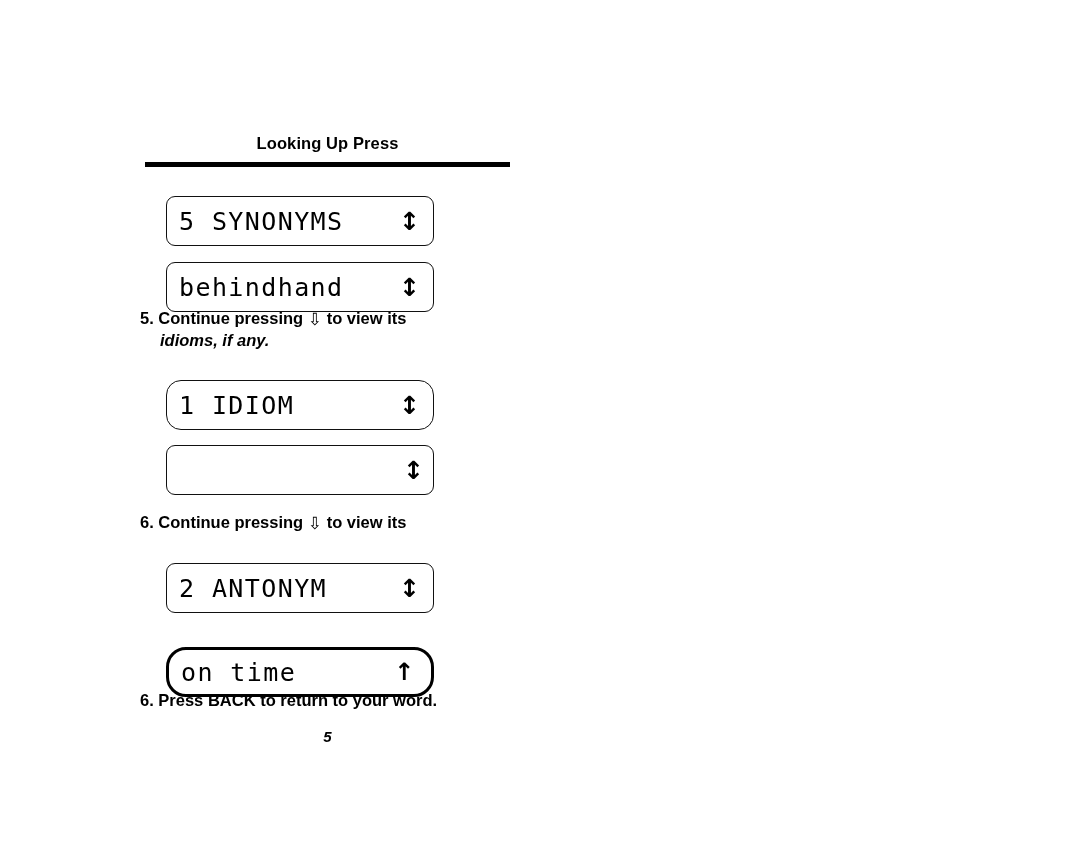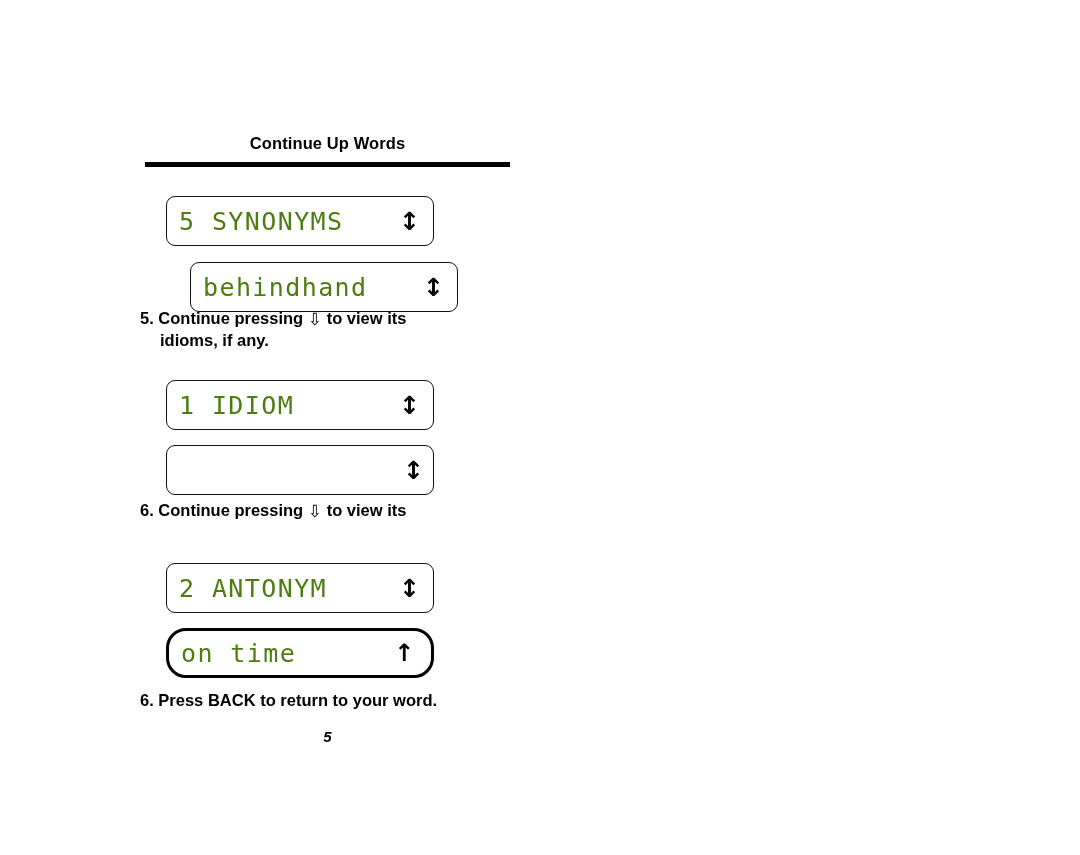--- a/index.html
+++ b/index.html
@@ -62,21 +62,21 @@
   .lcd-text {
     position: absolute;
     left: 12px;
     top: 50%;
     transform: translateY(-50%);
     font-family: "DejaVu Sans Mono", monospace;
     font-size: 25px;
     line-height: 1;
     letter-spacing: 1.4px;
     white-space: pre;
-    color: #4d7c0f;
+    color: #000000;
   }
   .lcd-arrow {
     position: absolute;
     right: 13px;
     top: 50%;
     transform: translateY(-50%);
     font-family: "DejaVu Sans", sans-serif;
     font-size: 25px;
     line-height: 1;
     font-weight: bold;
@@ -95,80 +95,81 @@
   }
   .step .key-glyph {
     font-family: "DejaVu Sans", sans-serif;
     font-weight: normal;
     font-size: 17px;
     vertical-align: -1px;
   }
   .step-indent {
     display: block;
     padding-left: 20px;
+    font-style: italic;
   }
 
   
   .folio {
     position: absolute;
     font-size: 15px;
     font-weight: bold;
     font-style: italic;
     text-align: center;
   }
   .page-left .folio  { left: 145px; width: 365px; top: 728px; }
 </style>
 </head>
 <body>
 
 <div class="page page-left">
 
-  <div class="running-head">Continue Up Words</div>
+  <div class="running-head">Looking Up Press</div>
   <div class="head-rule"></div>
 
   <div class="lcd" style="top:196px;">
     <span class="lcd-text">5 SYNONYMS</span>
     <span class="lcd-arrow">↕</span>
   </div>
 
-  <div class="lcd" style="top:262px;margin-left:24px;">
+  <div class="lcd" style="top:262px;">
     <span class="lcd-text">behindhand</span>
     <span class="lcd-arrow">↕</span>
   </div>
 
   <div class="step" style="top:308px;">
     <span>5.</span>
     <span>Continue pressing</span>
     <span class="key-glyph">⇩</span>
     <span>to view its</span>
     <span class="step-indent">idioms, if any.</span>
   </div>
 
-  <div class="lcd" style="top:380px;">
+  <div class="lcd" style="top:380px;border-radius:15px;">
     <span class="lcd-text">1 IDIOM</span>
     <span class="lcd-arrow">↕</span>
   </div>
 
   <div class="lcd" style="top:445px;">
     <span class="lcd-arrow" style="right:9px;">↕</span>
   </div>
 
-  <div class="step" style="top:500px;">
+  <div class="step" style="top:512px;">
     <span>6.</span>
     <span>Continue pressing</span>
     <span class="key-glyph">⇩</span>
     <span>to view its</span>
   </div>
 
   <div class="lcd" style="top:563px;">
     <span class="lcd-text">2 ANTONYM</span>
     <span class="lcd-arrow">↕</span>
   </div>
 
-  <div class="lcd emphasis" style="top:628px;border-radius:20px;">
+  <div class="lcd emphasis" style="top:647px;border-radius:20px;">
     <span class="lcd-text">on time</span>
     <span class="lcd-arrow arrow-up">↑</span>
   </div>
 
   <div class="step" style="top:690px;">6. Press BACK to return to your word.</div>
 
   <div class="folio">5</div>
 </div>
 
 <div class="page page-right">

